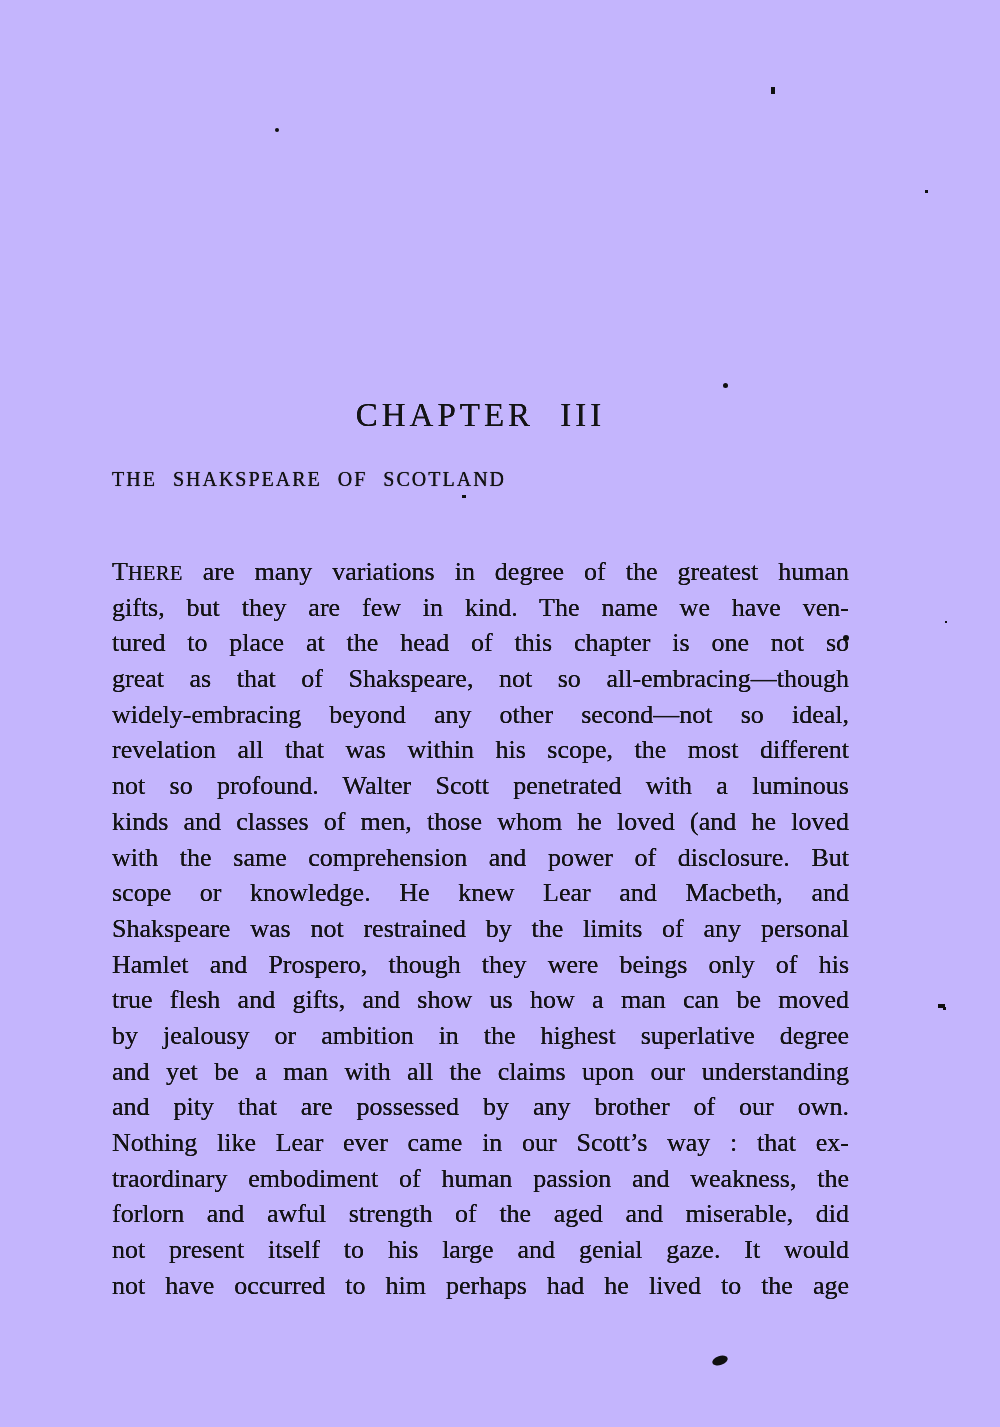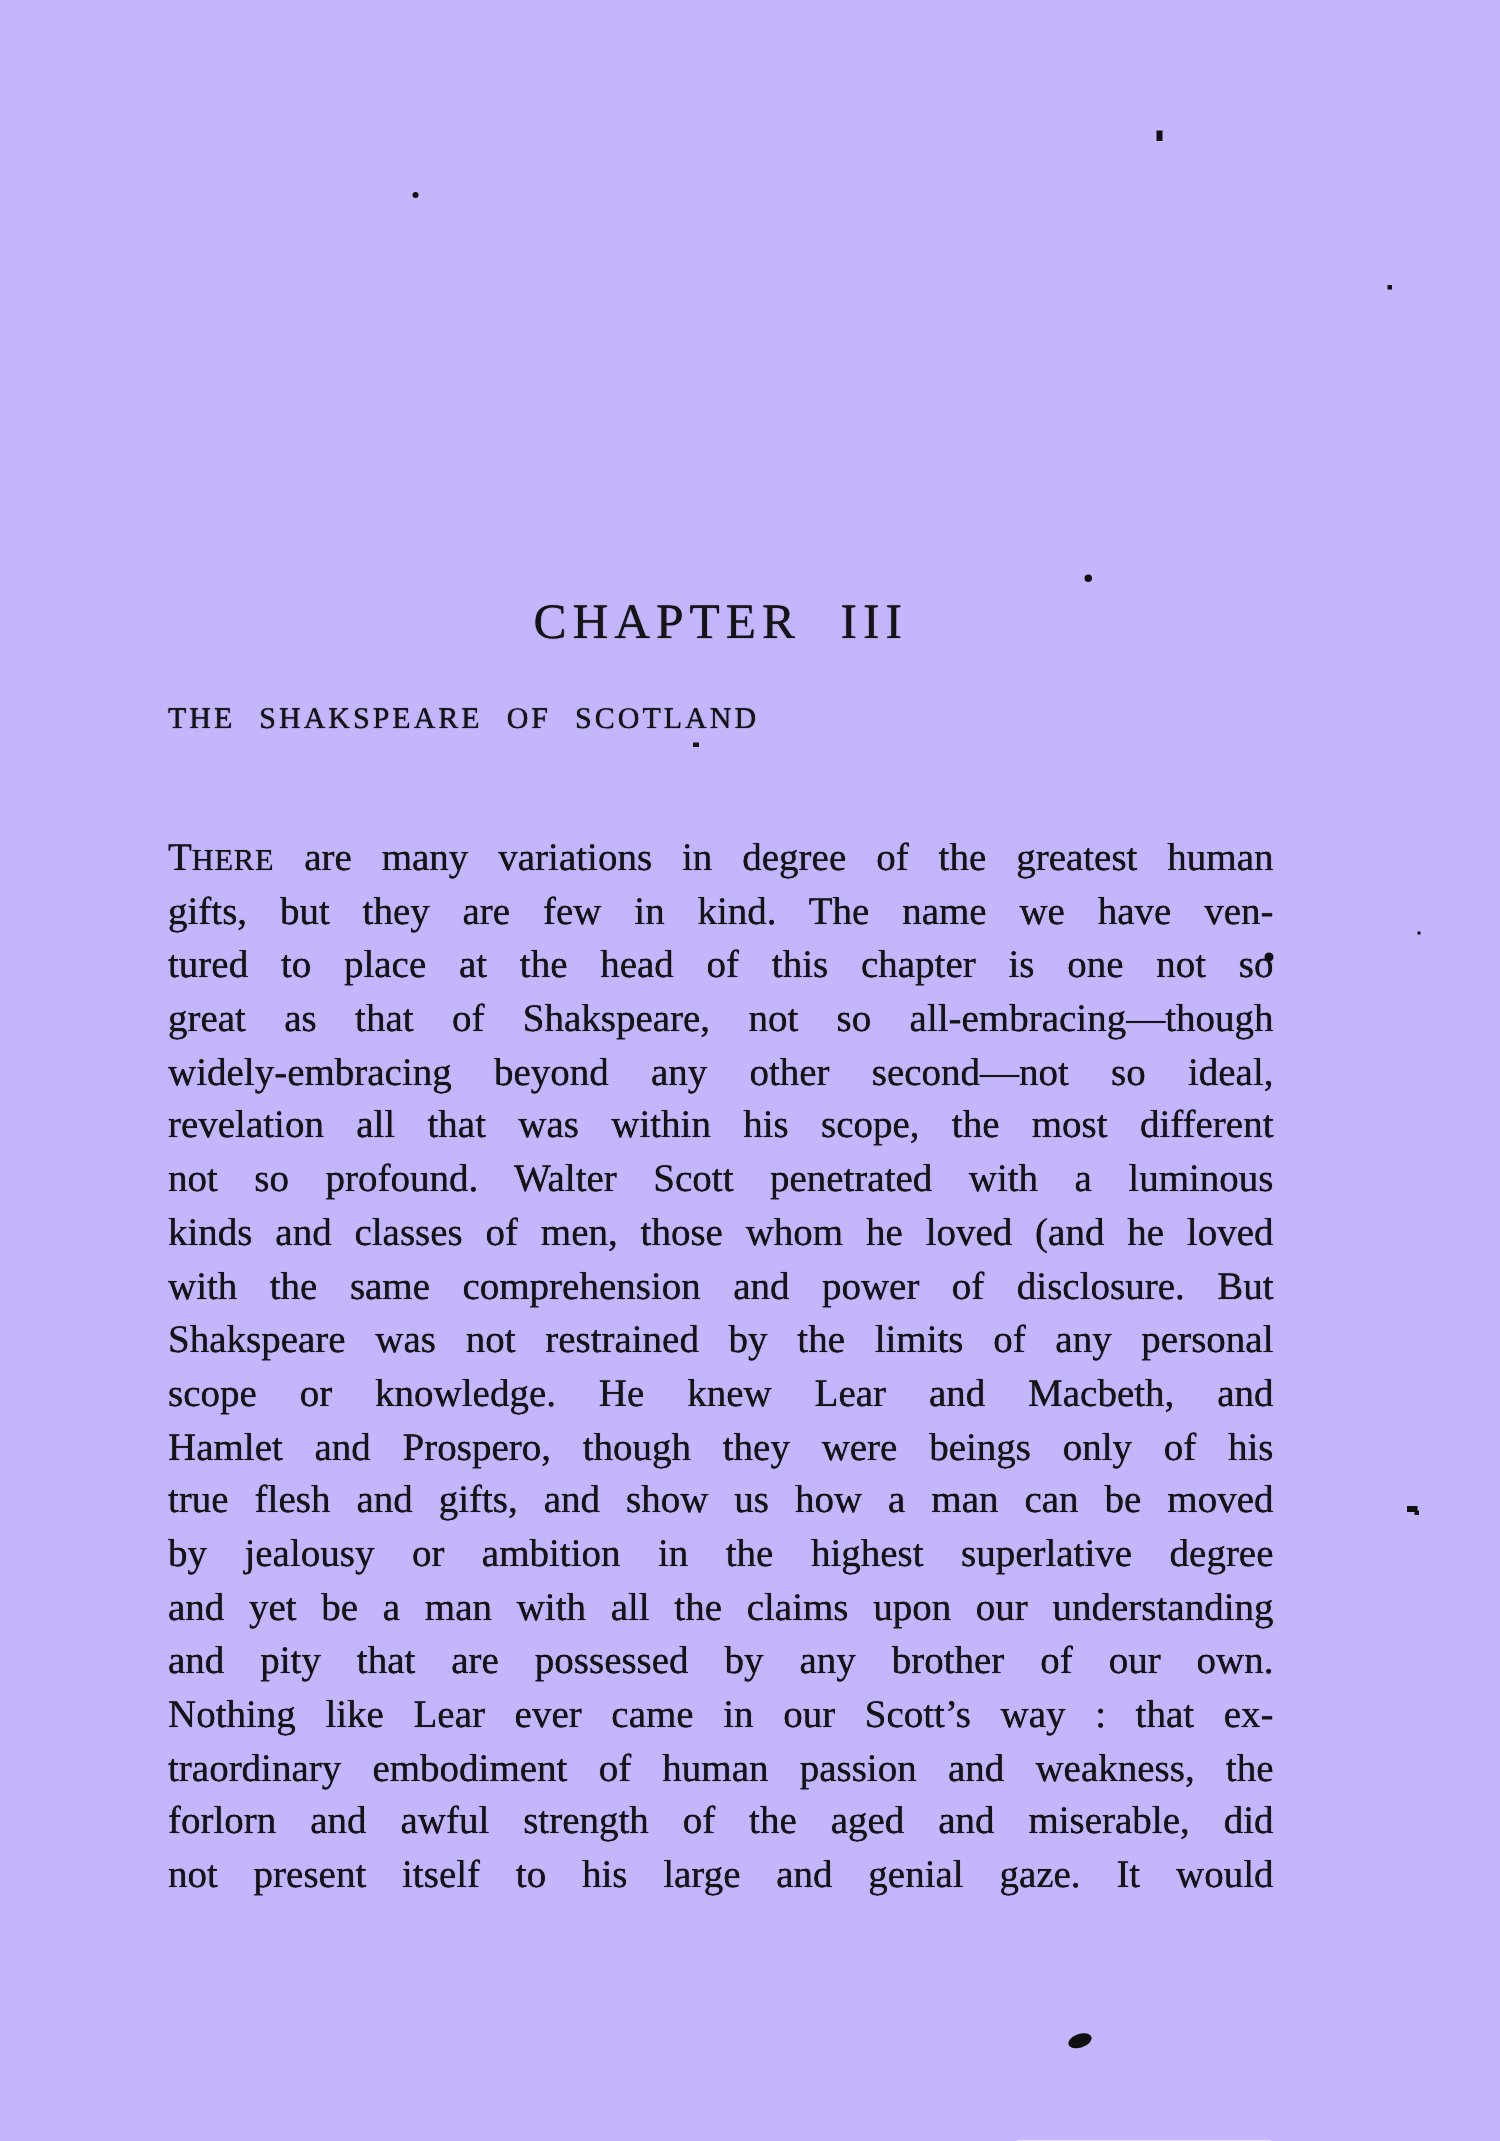--- a/index.html
+++ b/index.html
@@ -110,31 +110,32 @@
     <div class="body-text">
       <div class="line"><span class="lead-cap">T</span><span class="small-caps">HERE</span> <span>are many variations in degree of the greatest human</span></div>
       <div class="line">gifts, but they are few in kind.  The name we have ven-</div>
       <div class="line">tured to place at the head of this chapter is one not so</div>
       <div class="line">great as that of Shakspeare, not so all-embracing—though</div>
       <div class="line">widely-embracing beyond any other second—not so ideal,</div>
       <div class="line">revelation all that was within his scope, the most different</div>
       <div class="line">not so profound.  Walter Scott penetrated with a luminous</div>
       <div class="line">kinds and classes of men, those whom he loved (and he loved</div>
       <div class="line">with the same comprehension and power of disclosure.  But</div>
+      <div class="line">scope or knowledge.  He knew Lear and Macbeth, and</div>
       <div class="line">Shakspeare was not restrained by the limits of any personal</div>
-      <div class="line">scope or knowledge.  He knew Lear and Macbeth, and</div>
       <div class="line">Hamlet and Prospero, though they were beings only of his</div>
       <div class="line">true flesh and gifts, and show us how a man can be moved</div>
       <div class="line">by jealousy or ambition in the highest superlative degree</div>
       <div class="line">and yet be a man with all the claims upon our understanding</div>
       <div class="line">and pity that are possessed by any brother of our own.</div>
       <div class="line">Nothing like Lear ever came in our Scott’s way : that ex-</div>
       <div class="line">traordinary embodiment of human passion and weakness, the</div>
       <div class="line">forlorn and awful strength of the aged and miserable, did</div>
       <div class="line">not present itself to his large and genial gaze.  It would</div>
+      <div class="line">not have occurred to him perhaps had he lived to the age</div>
     </div>
 
   </div>
 
   <div class="speck" id="speck-1"></div>
   <div class="speck speck-round" id="speck-2"></div>
   <div class="speck" id="speck-3"></div>
   <div class="speck speck-round" id="speck-4"></div>
   <div class="speck" id="speck-5"></div>
   <div class="speck" id="speck-6"></div>

